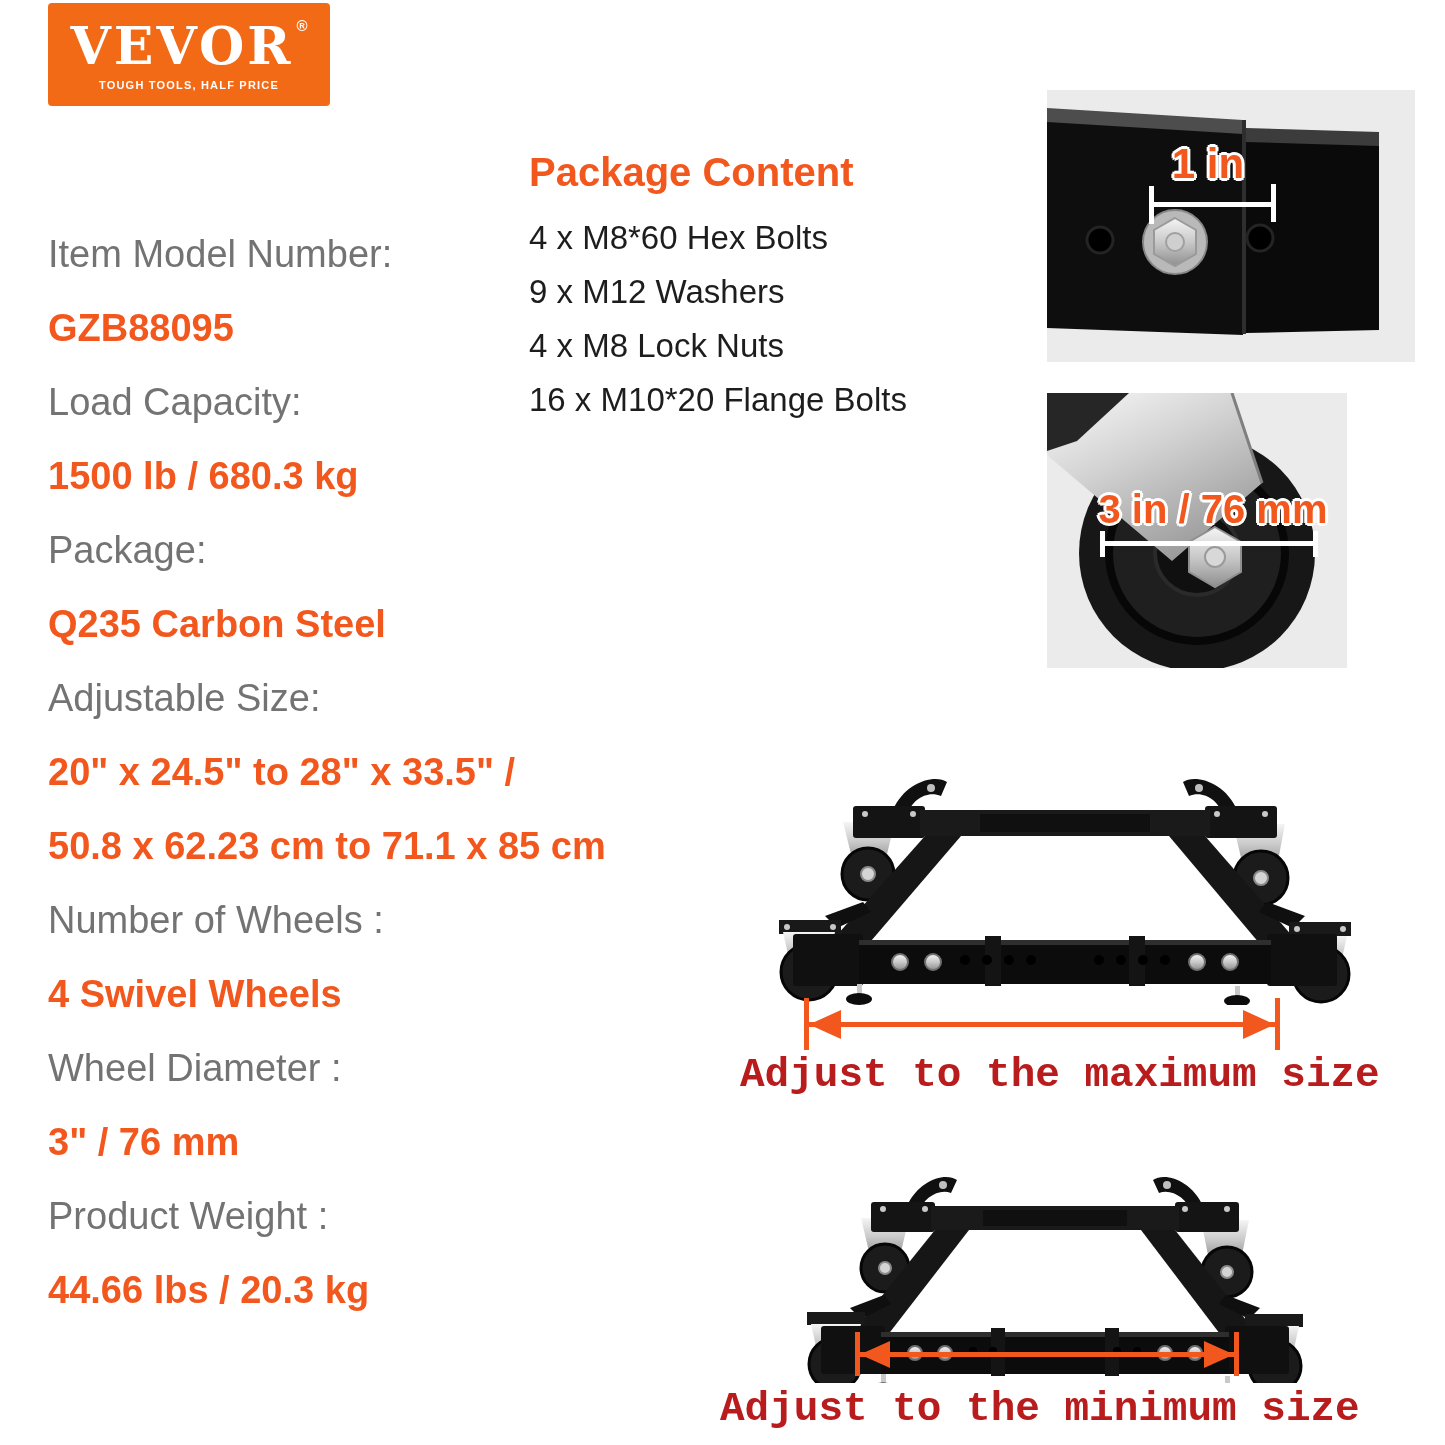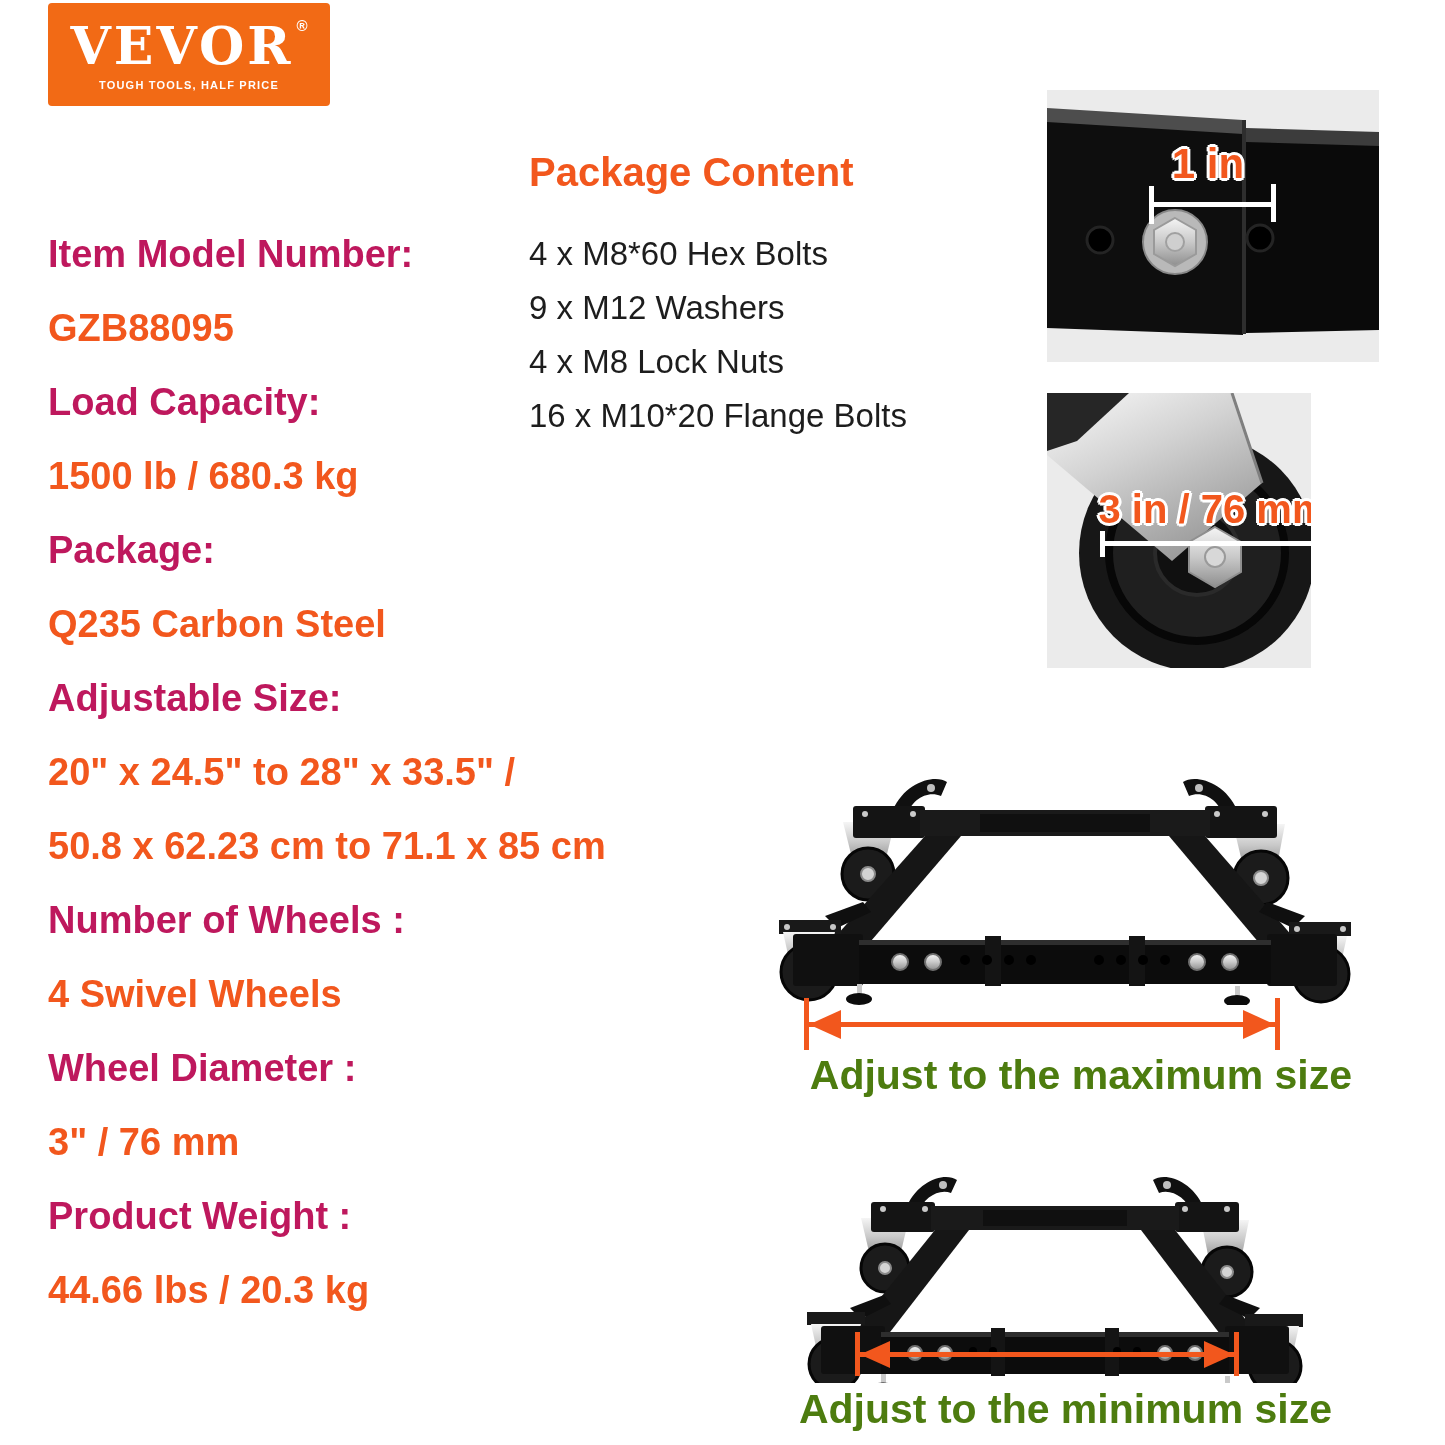--- a/index.html
+++ b/index.html
@@ -11,51 +11,51 @@
         border-radius:4px;display:flex;flex-direction:column;align-items:center;justify-content:center;}
   .logo-row{display:flex;align-items:flex-start;line-height:1;margin-top:2px;}
   .logo-text{font-family:"DejaVu Serif",serif;font-weight:700;color:#ffffff;font-size:52px;
              letter-spacing:3px;line-height:1;}
   .logo-reg{color:#ffffff;font-size:15px;font-weight:700;margin-left:3px;margin-top:-2px;}
   .logo-tagline{color:#ffffff;font-size:11px;font-weight:700;letter-spacing:1.2px;margin-top:7px;white-space:nowrap;}
 
   
   .specs{position:absolute;left:48px;top:217px;}
   .spec-line{height:74px;display:flex;align-items:center;white-space:nowrap;font-size:38px;}
-  .spec-line.label{color:#be185d;font-weight:700;}
+  .spec-line.label{color:#737373;font-weight:400;}
   .spec-line.value{color:#F2571D;font-weight:700;}
 
   
   .package{position:absolute;left:529px;top:150px;}
   .pkg-title{color:#F2571D;font-size:40px;font-weight:700;white-space:nowrap;}
-  .pkg-items{margin-top:32px;}
+  .pkg-items{margin-top:16px;}
   .pkg-item{height:54px;display:flex;align-items:center;font-size:33px;color:#1d1d1d;white-space:nowrap;}
 
   
-  .photo{position:absolute;background:#EBEBEB;overflow:hidden;}
+  .photo{position:absolute;background:#EBEBEB;overflow:hidden;padding-left:36px;}
   .photo-rail{left:1047px;top:90px;width:332px;height:272px;}
   .photo-caster{left:1047px;top:393px;width:264px;height:275px;}
   .photo svg{position:absolute;left:0;top:0;}
 
   .outline-label{position:absolute;color:#F2571D;font-weight:700;text-align:center;white-space:nowrap;
     text-shadow:-3px 0 0 #fff,3px 0 0 #fff,0 -3px 0 #fff,0 3px 0 #fff,
                 -2px -2px 0 #fff,2px -2px 0 #fff,-2px 2px 0 #fff,2px 2px 0 #fff;}
   .label-1in{left:91px;top:50px;width:140px;font-size:42px;}
   .label-3in{left:33px;top:94px;width:266px;font-size:40px;}
 
   
   .dolly{position:absolute;}
   .dolly-max{left:765px;top:770px;width:600px;height:235px;}
   .dolly-min{left:795px;top:1168px;width:520px;height:215px;}
 
   
   .arrow{position:absolute;}
   .arrow-max{left:792px;top:998px;width:500px;height:56px;}
   .arrow-min{left:849px;top:1332px;width:396px;height:48px;}
-  .size-caption{position:absolute;color:#4d7c0f;font-size:41px;font-weight:700;text-align:right;white-space:nowrap;}
+  .size-caption{position:absolute;color:#b91c1c;font-size:41px;font-weight:700;text-align:right;white-space:nowrap;font-family:Liberation Mono, monospace;}
   .caption-max{left:740px;top:1052px;width:612px;}
   .caption-min{left:720px;top:1386px;width:612px;}
 </style>
 </head>
 <body>
 
 <div class="canvas">
 
   <svg width="0" height="0" style="position:absolute">
     <defs>

